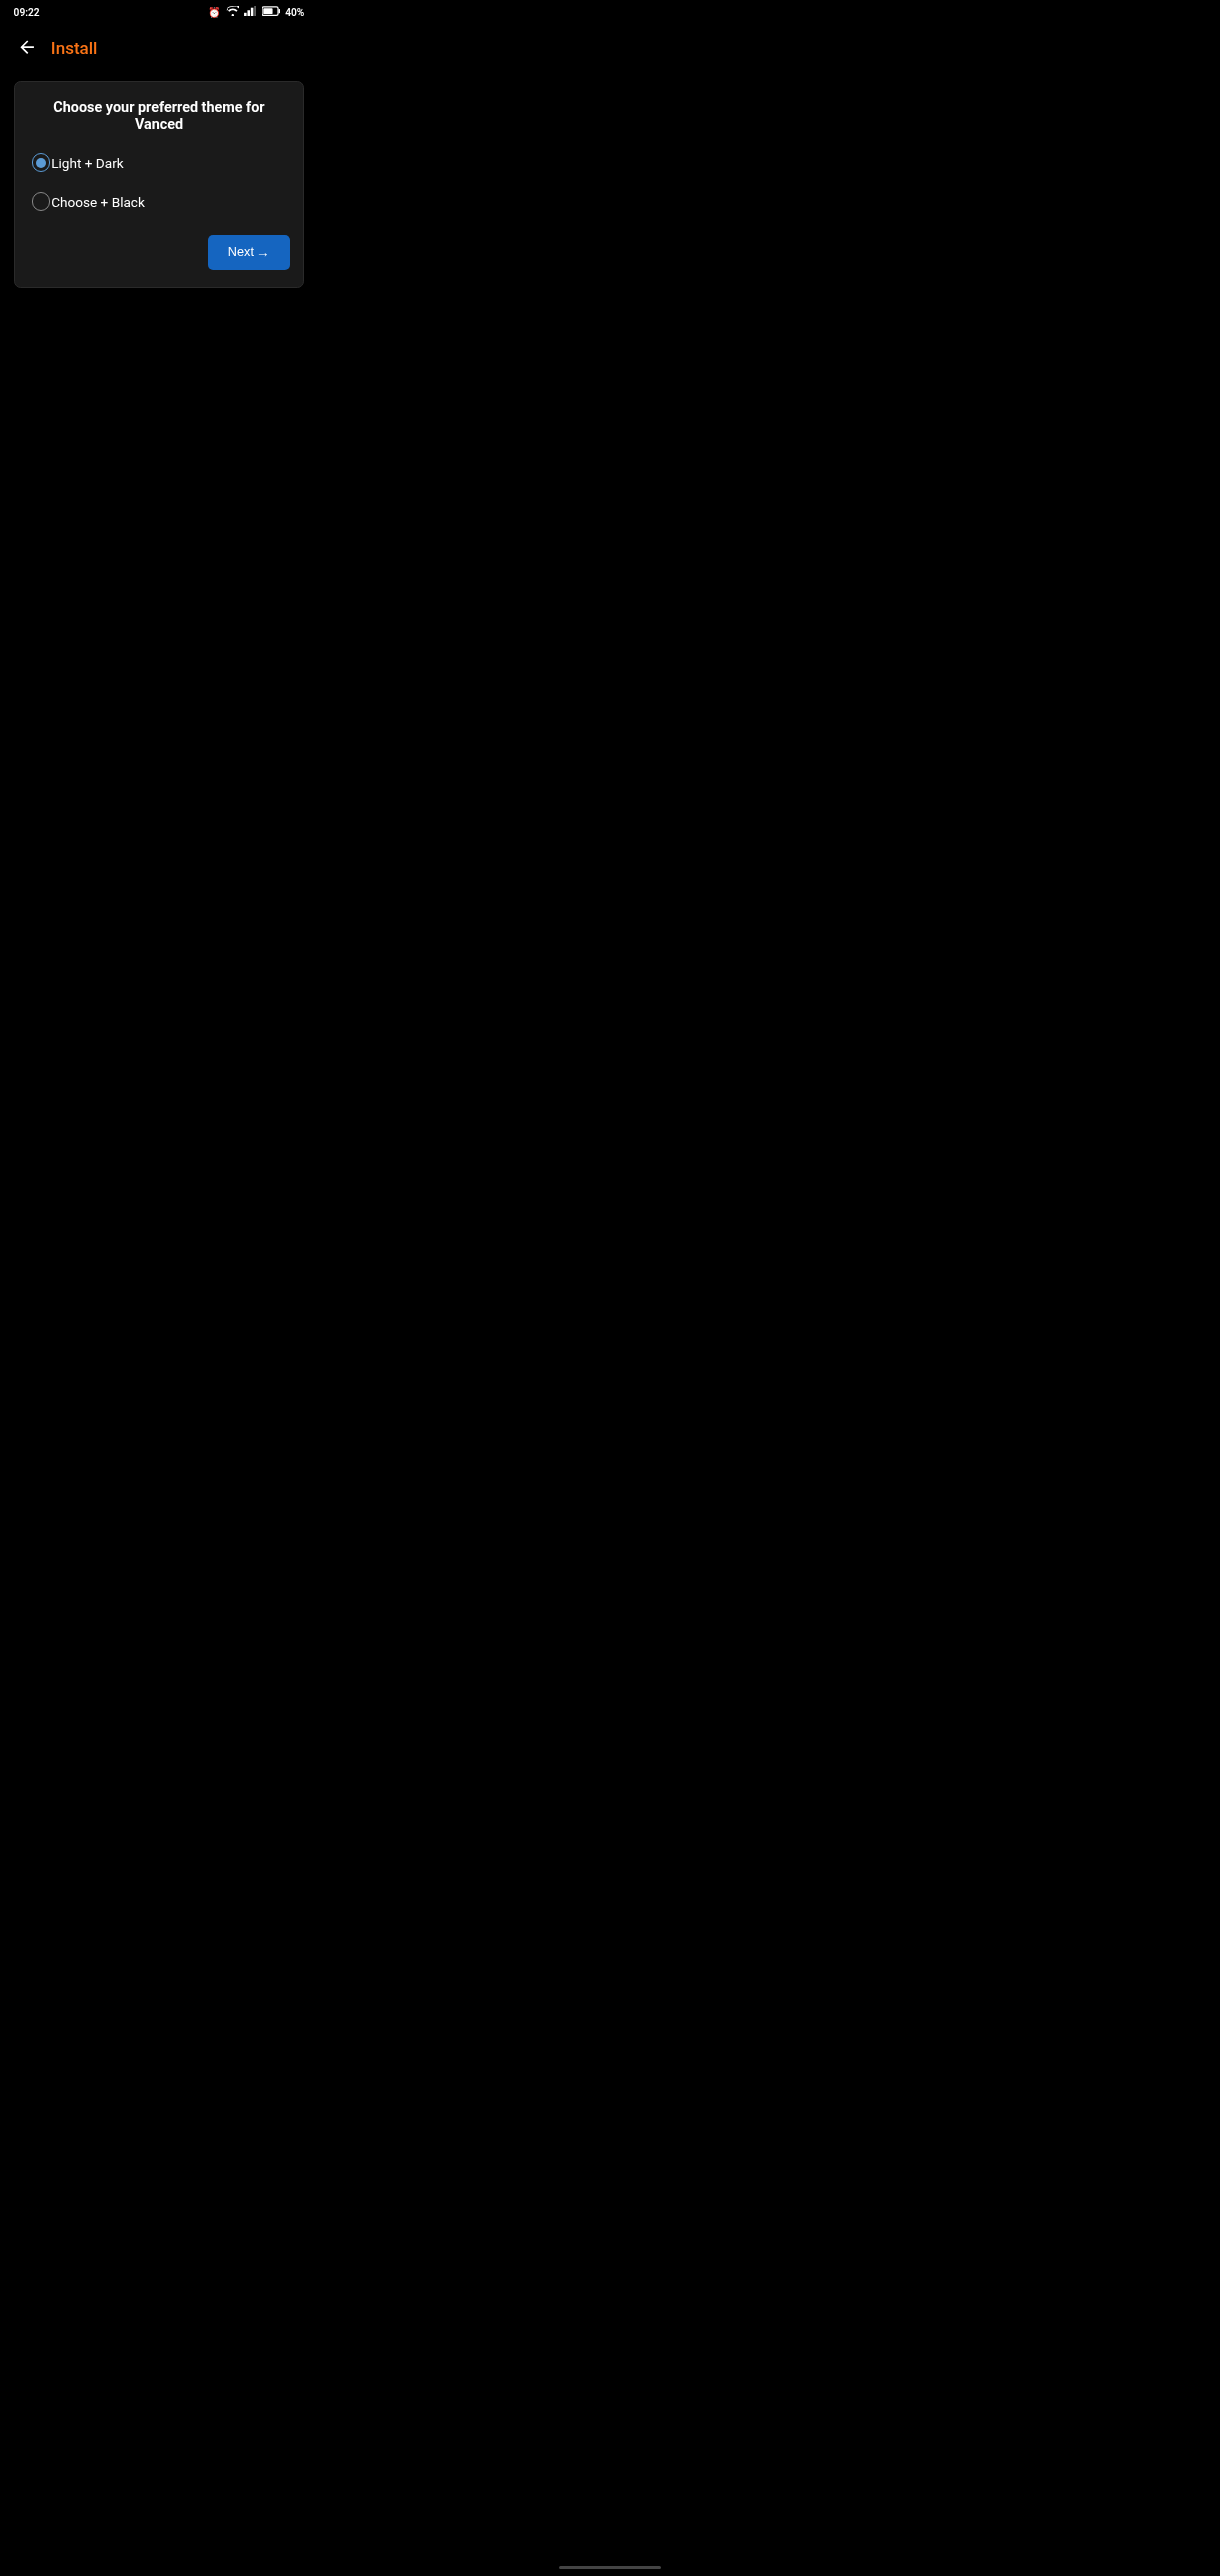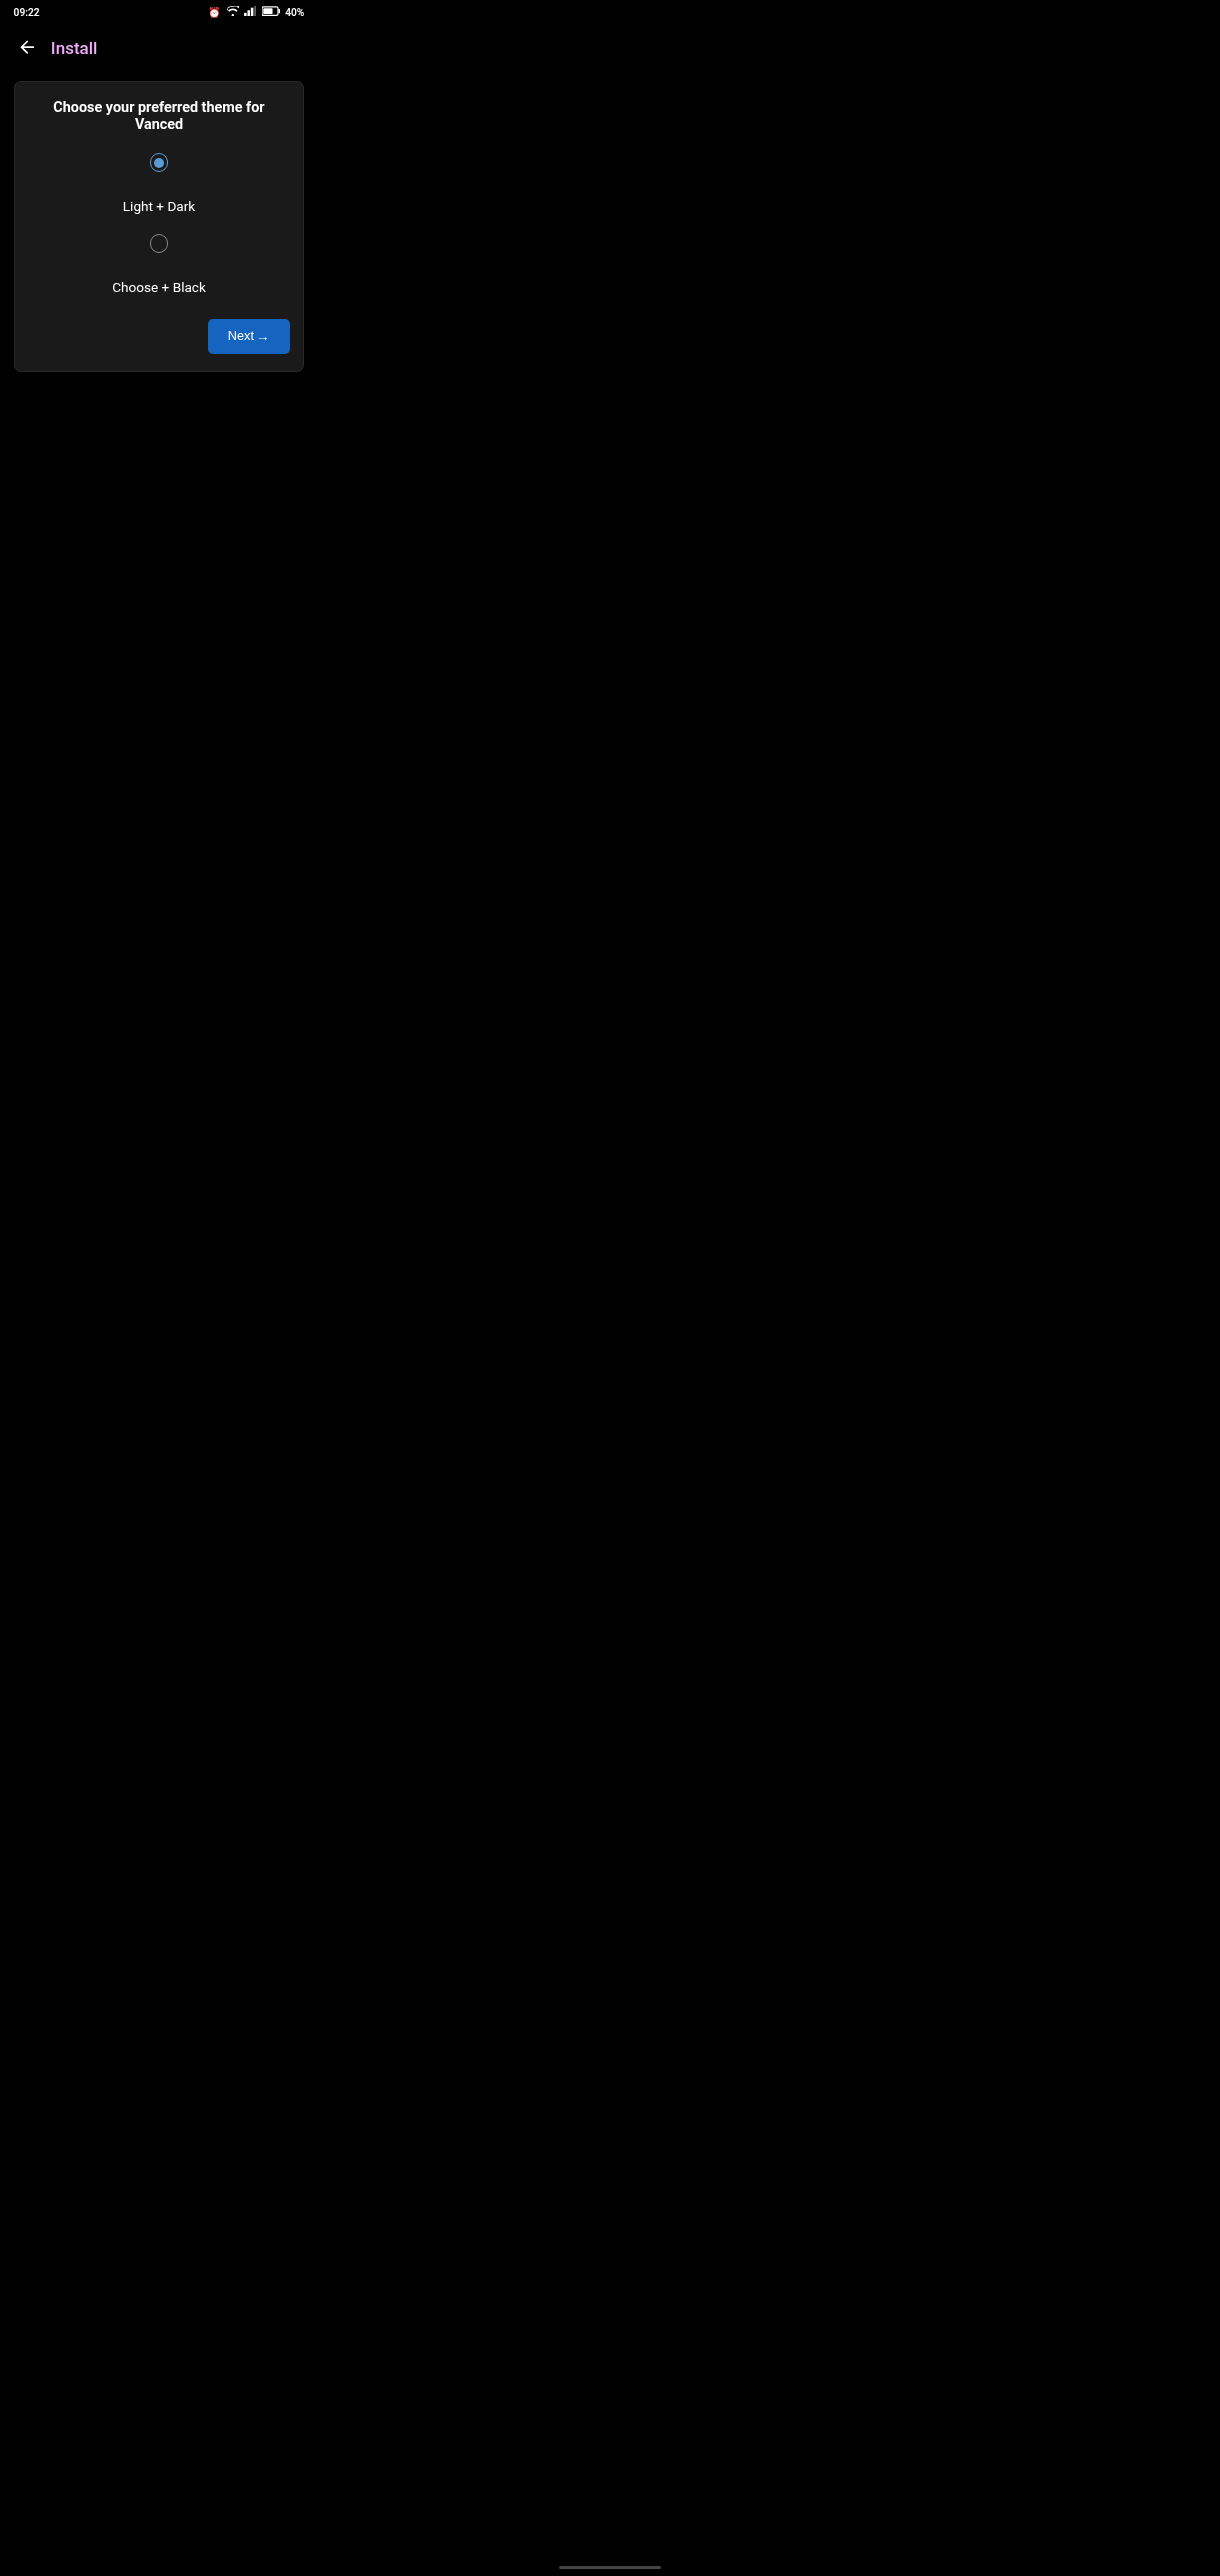--- a/index.html
+++ b/index.html
@@ -64,21 +64,21 @@
     }
 
     .back-arrow {
       width: 20.3px;
       height: 20.3px;
     }
 
     .page-title {
       font-size: 17px;
       font-weight: 500;
-      color: #f0abfc;
+      color: #f97316;
       margin-left: 10.2px;
     }
 
     .content-area {
       padding: 10.2px 13.6px;
     }
 
     .theme-card {
       background-color: #1a1a1a;
       border-radius: 6.8px;
@@ -92,22 +92,21 @@
       color: #ffffff;
       text-align: center;
       margin-bottom: 10px;
     }
 
     .radio-option {
       display: flex;
       align-items: center;
       padding: 10.2px 3.4px;
       cursor: pointer;
-      gap: 26px;
-      flex-direction: column;
+      gap: 1px;
     }
 
     .radio-circle {
       width: 18.6px;
       height: 18.6px;
       border-radius: 50%;
       border: 1.7px solid #5b9bd5;
       display: flex;
       align-items: center;
       justify-content: center;

